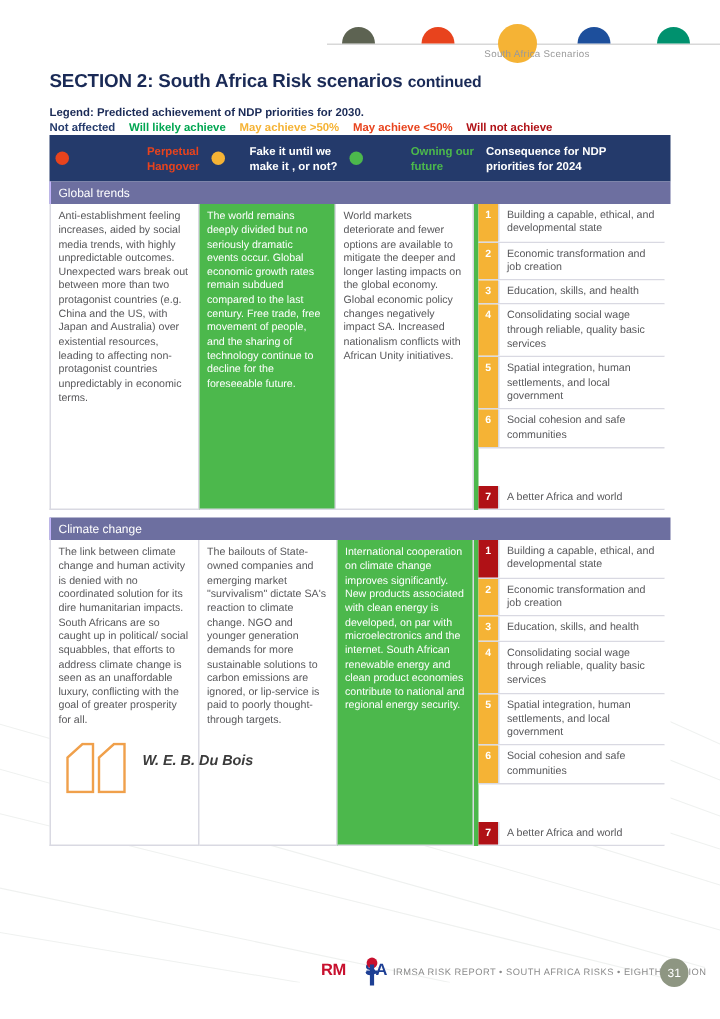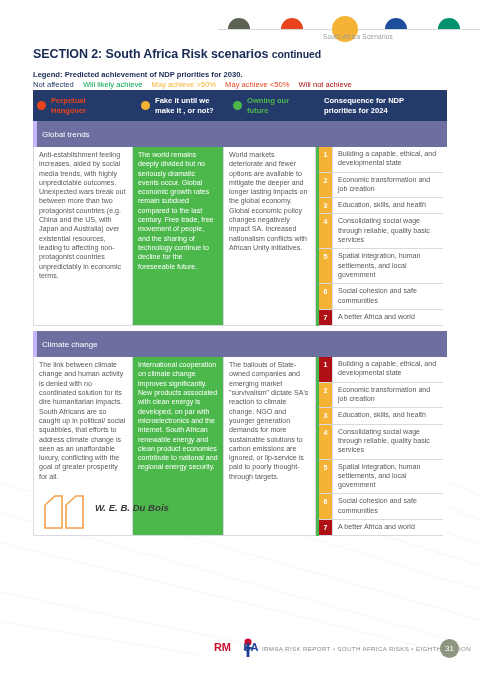--- a/index.html
+++ b/index.html
@@ -22,49 +22,49 @@
   .dot-full{position:absolute;width:26px;height:26px;border-radius:50%;top:16px;}
   .navcaption{position:absolute;top:33px;left:268px;width:180px;text-align:center;
     font-size:6.5px;color:#9a9a9a;letter-spacing:.2px;}
 
   
   .section-title{position:absolute;left:33px;top:47px;font-size:12.5px;font-weight:bold;color:#1a2a56;letter-spacing:-.1px;}
   .section-title .cont{font-size:10.5px;font-weight:bold;}
 
   
   .legend-line1{position:absolute;left:33px;top:70px;font-size:7.6px;font-weight:bold;color:#1a2a56;}
-  .legend-line2{position:absolute;left:33px;top:80px;font-size:7.6px;font-weight:normal;white-space:nowrap;}
+  .legend-line2{position:absolute;left:33px;top:80px;font-size:7.6px;font-weight:bold;white-space:nowrap;}
   .legend-line2 span{margin-right:7px;}
 
   
   .table{position:absolute;left:33px;top:90px;width:414px;z-index:2;}
   .thead{display:flex;background:#243a6b;height:31px;align-items:center;}
-  .th{display:flex;align-items:center;box-sizing:border-box;padding:0 4px;height:31px;}
+  .th{display:flex;align-items:center;box-sizing:border-box;padding:0 4px;height:31px;justify-content:space-between;}
   .th.c1{width:104px;}
   .th.c2{width:92px;}
   .th.c3{width:91px;}
   .th.c4{width:127px;}
   .hdot{width:9px;height:9px;border-radius:50%;flex:0 0 9px;margin-right:5px;}
   .hlabel{font-size:7.6px;font-weight:bold;line-height:9.5px;}
 
-  .band{background:#6d6fa0;color:#fff;font-size:8px;height:26px;display:flex;align-items:center;
-    padding-left:5px;box-sizing:border-box;border-left:4px solid #c4b5fd;}
+  .band{background:#6d6fa0;color:#fff;font-size:8px;height:15px;display:flex;align-items:center;
+    padding-left:5px;box-sizing:border-box;border-left:1px solid #c4b5fd;}
 
   .row{display:flex;align-items:stretch;background:#fff;}
   .cell{box-sizing:border-box;padding:4px 5px 4px 5px;font-size:7.1px;line-height:9.3px;color:#58585b;
     border:1px solid #d9d9e2;border-top:none;}
   .cell.c1{width:100px;}
   .cell.c2{width:92px;border-left:none;}
   .cell.c3{width:91px;border-left:none;background:#4cb84c;color:#ffffff;}
   .cell.c4{width:127px;padding:0;border:none;background:#fff;display:flex;}
 
   .ndp-stripe{width:3px;flex:0 0 3px;background:#4cb84c;}
   .ndp-list{flex:1 1 auto;display:flex;flex-direction:column;}
   .ndp-row{display:flex;align-items:stretch;border-bottom:1px solid #d9d9e2;flex:1 1 auto;}
-  .ndp-row:last-child{border-bottom:1px solid #d9d9e2;}
+  .ndp-row:last-child{border-bottom:1px solid #d9d9e2;margin-top:25px;}
   .ndp-num{width:13px;flex:0 0 13px;display:flex;align-items:flex-start;justify-content:center;
     font-size:7px;font-weight:bold;color:#ffffff;padding-top:3px;}
   .ndp-txt{flex:1 1 auto;font-size:7.1px;line-height:9.3px;color:#58585b;padding:3px 4px 3px 5px;
     border-left:1px solid #d9d9e2;background:#fff;}
 
   
   .quotebox{position:absolute;left:33px;top:490px;width:414px;z-index:2;}
   .quotemark{position:absolute;left:8px;top:5px;width:46px;height:34px;}
   .quotetext{margin-left:62px;font-size:9.4px;line-height:12.6px;color:#f0a04b;font-style:italic;
     font-weight:bold;text-align:justify;}
@@ -183,22 +183,22 @@
             <div class="ndp-num" style="background:#b01116">7</div>
             <div class="ndp-txt">A better Africa and world</div>
           </div>
         </div>
       </div>
     </div>
 
     <div class="band" style="margin-top:5px">Climate change</div>
     <div class="row">
       <div class="cell c1">The link between climate change and human activity is denied with no coordinated solution for its dire humanitarian impacts. South Africans are so caught up in political/ social squabbles, that efforts to address climate change is seen as an unaffordable luxury, conflicting with the goal of greater prosperity for all.</div>
+      <div class="cell c2">The bailouts of State-owned companies and emerging market "survivalism" dictate SA's reaction to climate change. NGO and younger generation demands for more sustainable solutions to carbon emissions are ignored, or lip-service is paid to poorly thought-through targets.</div>
       <div class="cell c3">International cooperation on climate change improves significantly. New products associated with clean energy is developed, on par with microelectronics and the internet. South African renewable energy and clean product economies contribute to national and regional energy security.</div>
-      <div class="cell c2">The bailouts of State-owned companies and emerging market "survivalism" dictate SA's reaction to climate change. NGO and younger generation demands for more sustainable solutions to carbon emissions are ignored, or lip-service is paid to poorly thought-through targets.</div>
       <div class="cell c4">
         <div class="ndp-stripe" style="background:#4cb84c"></div>
         <div class="ndp-list">
           <div class="ndp-row" style="min-height:22px">
             <div class="ndp-num" style="background:#b01116">1</div>
             <div class="ndp-txt">Building a capable, ethical, and developmental state</div>
           </div>
           <div class="ndp-row" style="min-height:22px">
             <div class="ndp-num" style="background:#f5b335">2</div>
             <div class="ndp-txt">Economic transformation and job creation</div>

